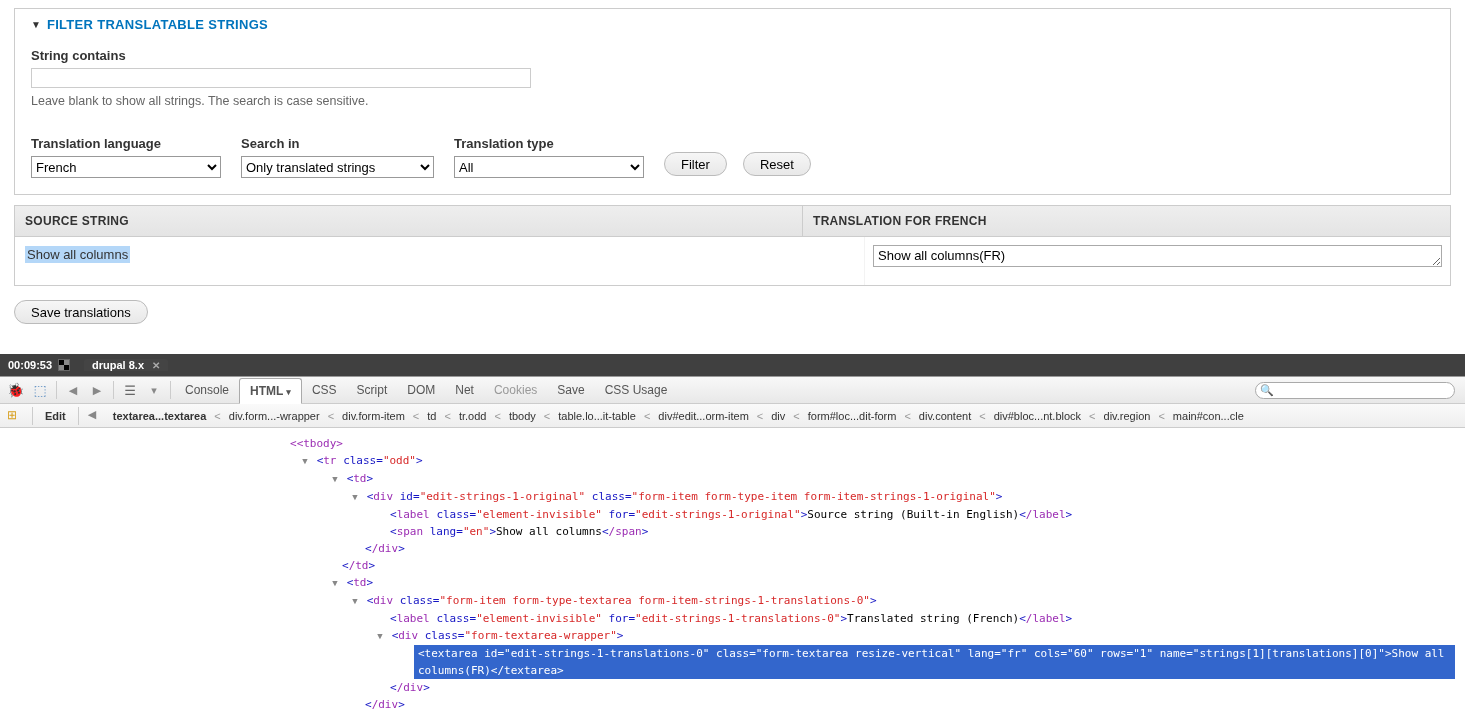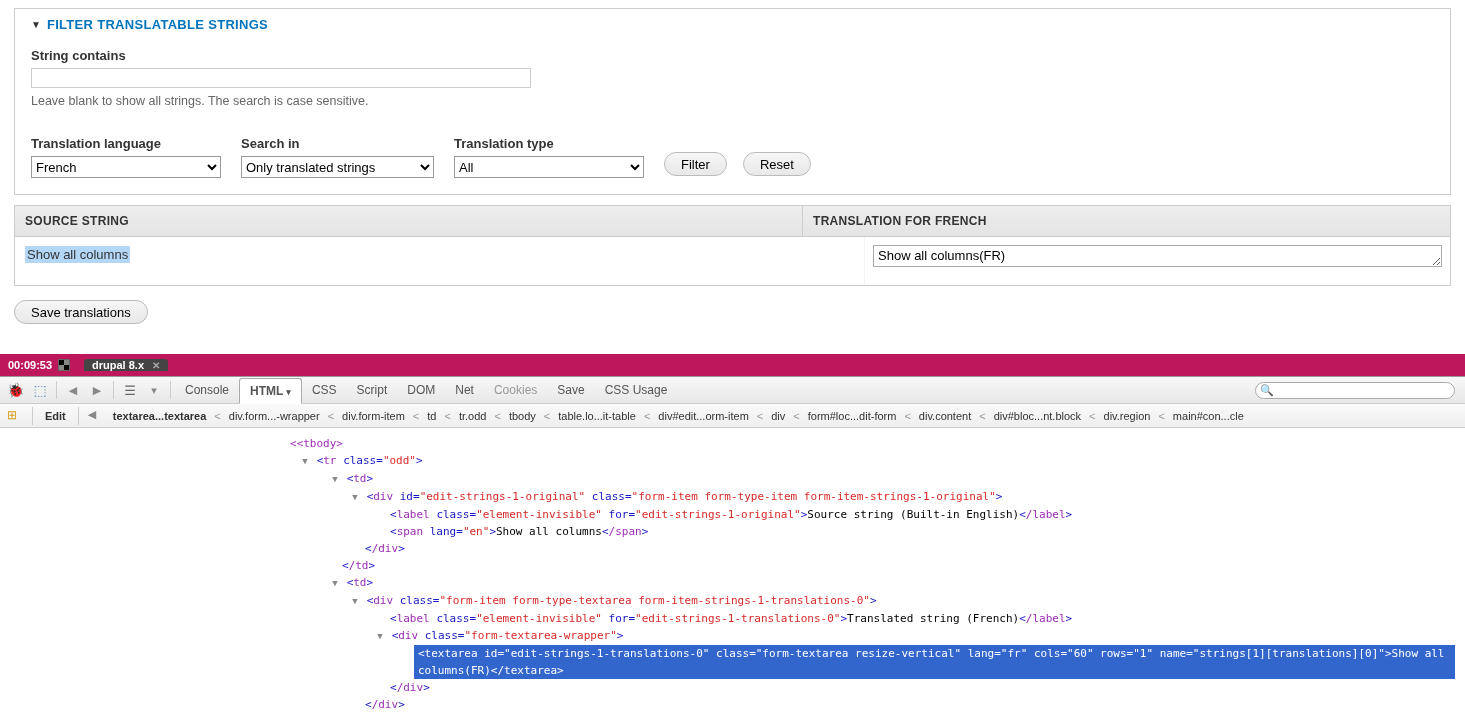--- a/index.html
+++ b/index.html
@@ -34,21 +34,21 @@
 .th2 { flex: 1; }
 .tbl-row { display: flex; min-height: 48px; }
 .td1 { width: 850px; padding: 10px; border-right: 1px solid #f3f3f3; }
 .td2 { flex: 1; padding: 8px; }
 .hl { background: #b4d7f8; padding: 1px 2px; }
 .ta { width: 100%; height: 22px; border: 1px solid #aaa; font-family: inherit; font-size: 13px; padding: 2px 4px; resize: vertical; }
 
 .save-wrap { margin: 14px 14px 20px 14px; }
 
 
-.dev-top-tabs { background: #be185d; display: flex; align-items: center; height: 22px; margin-top: 30px; }
+.dev-top-tabs { background: #404040; display: flex; align-items: center; height: 22px; margin-top: 30px; }
 .timer { color: #fff; font-size: 11px; font-weight: bold; padding: 0 8px; display: flex; align-items: center; gap: 6px; }
 .grid-icon { width: 12px; height: 12px; background: repeating-conic-gradient(#888 0% 25%, #000 0% 50%); border: 1px solid #666; }
 .page-tab { background: #444; color: #fff; font-size: 11px; font-weight: bold; padding: 0 8px; border-radius: 3px 3px 0 0; margin-left: 6px; display: flex; align-items: center; gap: 8px; }
 .x-close { color: #aaa; font-size: 10px; cursor: pointer; }
 
 .dev-bar { background: linear-gradient(#f8f8f8,#e8e8e8); border-top: 1px solid #999; border-bottom: 1px solid #ccc; display: flex; align-items: center; height: 28px; padding: 0 4px; }
 .dev-bar .iconbtn { width: 18px; height: 18px; margin: 0 3px; display: flex; align-items: center; justify-content: center; cursor: pointer; }
 .bug { color: #c97b2e; font-size: 14px; }
 .insp { color: #5a8cc1; font-size: 14px; }
 .sep { width: 1px; height: 18px; background: #ccc; margin: 0 4px; }

